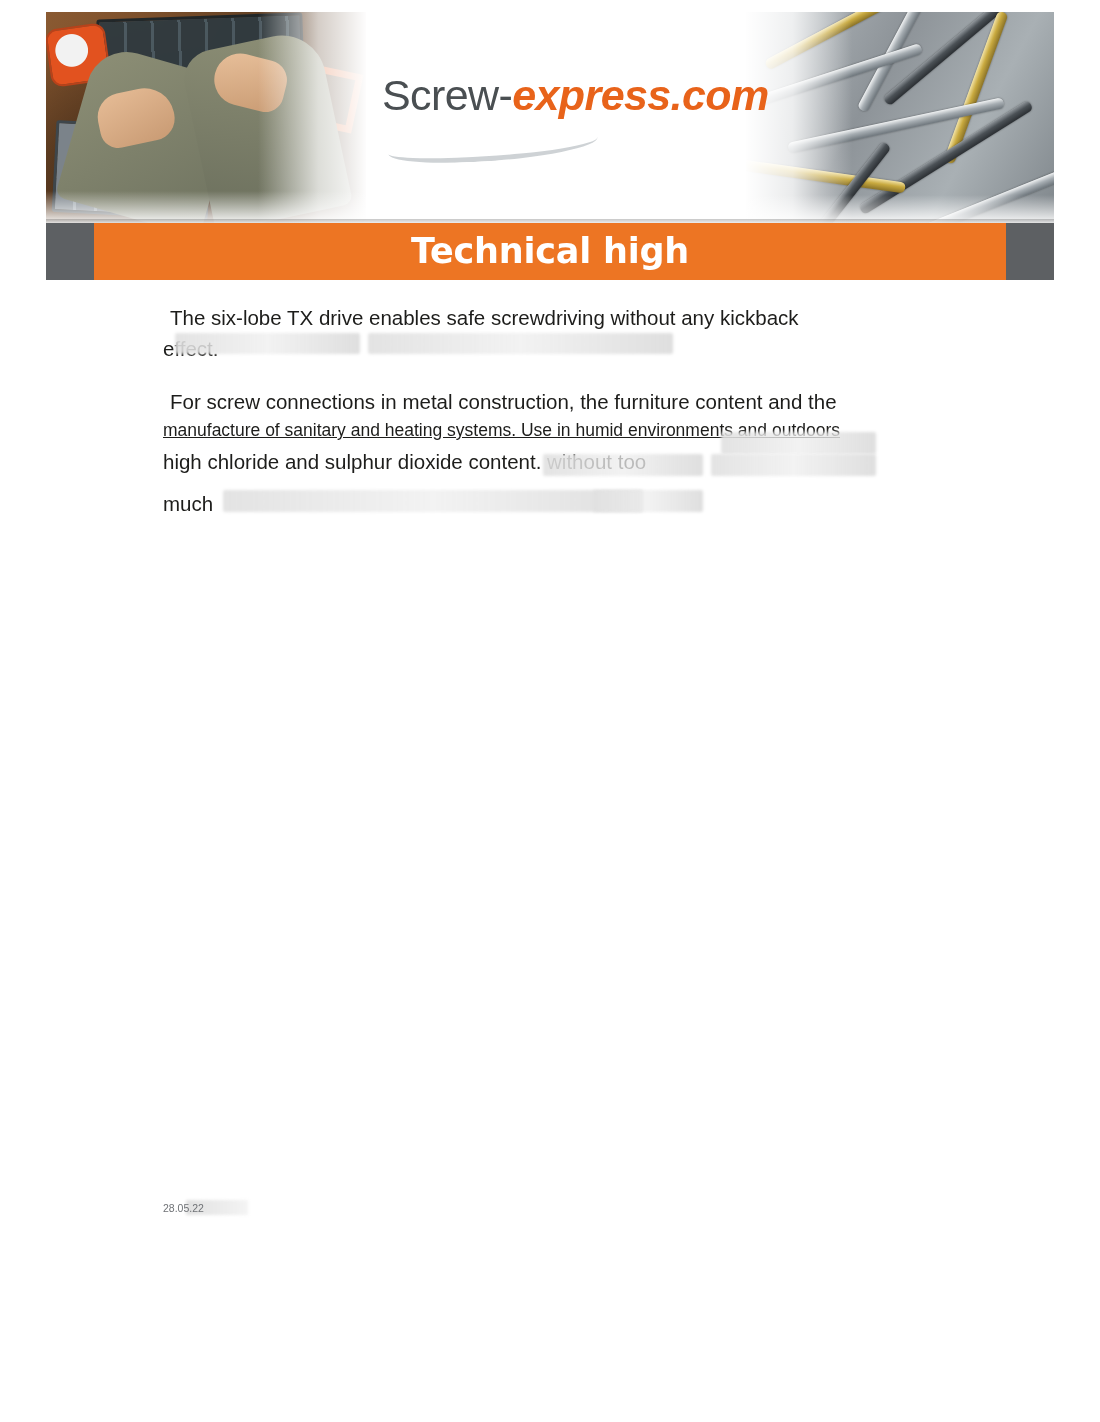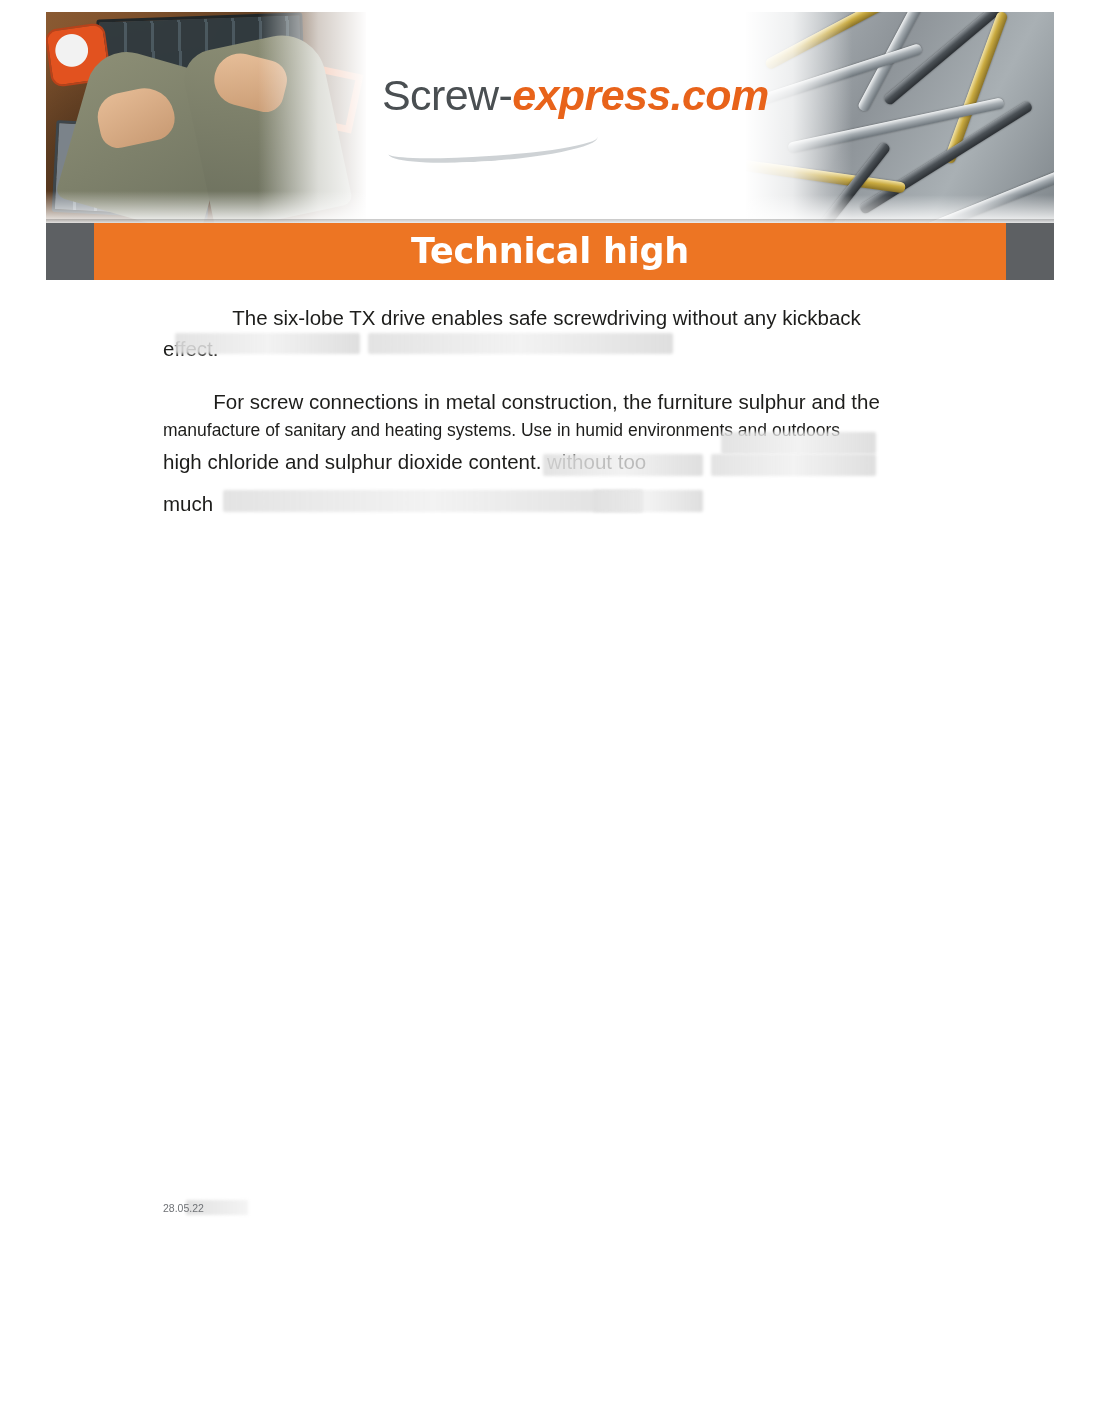--- a/index.html
+++ b/index.html
@@ -250,22 +250,22 @@
   .para {
     position: relative;
     color: #1d1d1b;
     margin-bottom: 14px;
   }
   .line {
     position: relative;
     white-space: nowrap;
   }
   .l-big   { font-size: 20.5px; line-height: 31px; }
-  .l-small { font-size: 17.5px; line-height: 27px; }
-  .indent  { padding-left: 7px; text-align: center; }
+  .l-small { font-size: 17.5px; line-height: 27px; text-decoration: underline; }
+  .indent  { padding-left: 7px; }
 
   
   .smudge {
     position: absolute;
     background: linear-gradient(90deg, rgba(224,224,224,0.9), rgba(238,238,238,0.75), rgba(219,219,219,0.9));
     filter: blur(1.4px);
     border-radius: 2px;
     pointer-events: none;
   }
 
@@ -361,21 +361,21 @@
   <div class="content">
 
     <div class="para">
       <div class="line l-big indent">The six-lobe TX drive enables safe screwdriving without any kickback</div>
       <div class="line l-big">effect.</div>
       <div class="smudge" style="left:12px;  top:31px; width:185px; height:21px;"></div>
       <div class="smudge" style="left:205px; top:31px; width:305px; height:21px;"></div>
     </div>
 
     <div class="para" style="margin-top:22px;">
-      <div class="line l-big indent">For screw connections in metal construction, the furniture sulphur and the</div>
+      <div class="line l-big indent">For screw connections in metal construction, the furniture content and the</div>
       <div class="line l-small">manufacture of sanitary and heating systems. Use in humid environments and outdoors</div>
       <div class="line l-big" style="margin-top:2px;">high chloride and sulphur dioxide content. without too</div>
       <div class="line l-big" style="margin-top:11px;">much</div>
       <div class="smudge" style="left:558px; top:46px; width:155px; height:22px;"></div>
       <div class="smudge" style="left:548px; top:68px; width:165px; height:22px;"></div>
       <div class="smudge" style="left:380px; top:68px; width:160px; height:22px;"></div>
       <div class="smudge" style="left:60px;  top:104px; width:420px; height:22px;"></div>
       <div class="smudge" style="left:430px; top:104px; width:110px; height:22px;"></div>
     </div>
   </div>

